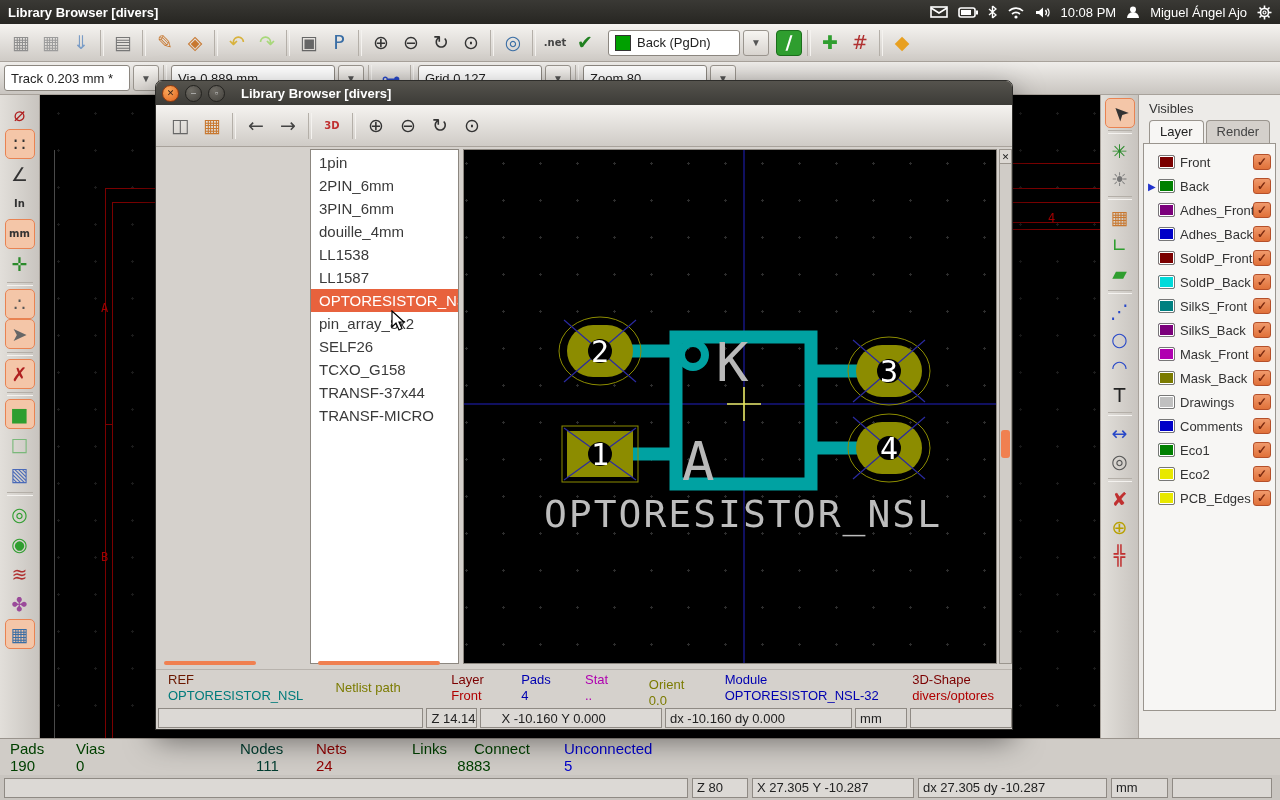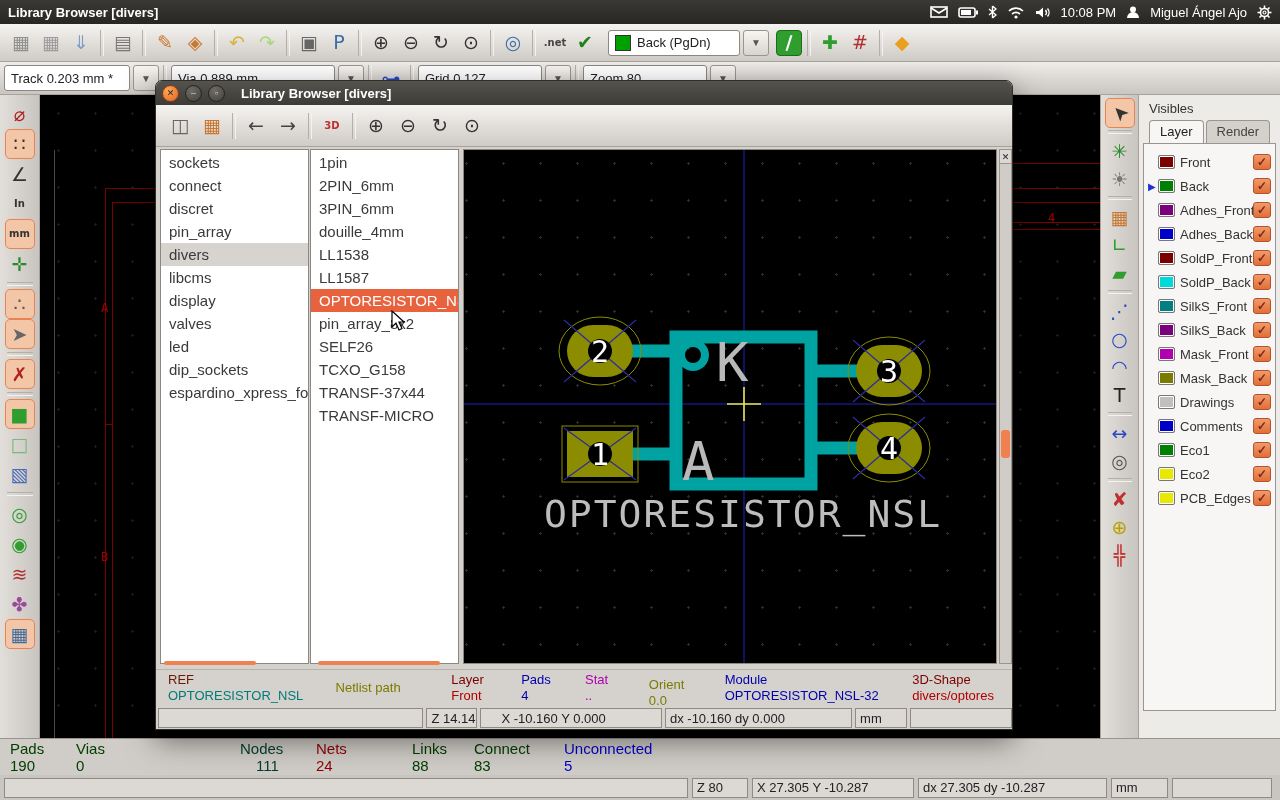--- a/index.html
+++ b/index.html
@@ -525,34 +525,20 @@
           <span class="g" style="color: rgb(51, 51, 51);">⊖</span>
         </span>
         <span class="tbtn">
           <span class="g" style="color: rgb(51, 51, 51);">↻</span>
         </span>
         <span class="tbtn">
           <span class="g" style="color: rgb(51, 51, 51);">⊙</span>
         </span>
       </div>
   <div class="dmain">
-    <div class="list" id="liblist">
-
-    <div class="litem">sockets</div>
-          <div class="litem">connect</div>
-          <div class="litem">discret</div>
-          <div class="litem">pin_array</div>
-          <div class="litem sel">divers</div>
-          <div class="litem">libcms</div>
-          <div class="litem">display</div>
-          <div class="litem">valves</div>
-          <div class="litem">led</div>
-          <div class="litem">dip_sockets</div>
-          <div class="litem">espardino_xpress_fo</div>
-        </div>
     <div class="hthumb" style="left:8px;bottom:4px;width:92px;z-index:6;position:absolute;"></div>
     <div class="list" id="fplist">
 
     <div class="litem">1pin</div>
           <div class="litem">2PIN_6mm</div>
           <div class="litem">3PIN_6mm</div>
           <div class="litem">douille_4mm</div>
           <div class="litem">LL1538</div>
           <div class="litem">LL1587</div>
           <div class="litem selfp">OPTORESISTOR_NSL</div>
@@ -696,21 +682,21 @@
       <div class="sfield" style="width: 76px;">
       <span style="color: rgb(0, 61, 48);">Nodes</span>
       <span style="color: rgb(0, 61, 48); margin-left: 16px;">111</span>
     </div>
       <div class="sfield" style="width: 64px;">
       <span style="color: rgb(144, 0, 0);">Nets</span>
       <span style="color: rgb(144, 0, 0);">24</span>
     </div>
       <div class="sfield" style="width: 62px; margin-left: 32px;">
       <span style="color: rgb(0, 64, 0);">Links</span>
-      <span style="color: rgb(0, 64, 0);">88</span>
+      <span style="color: rgb(0, 64, 0); text-align: right;">88</span>
     </div>
       <div class="sfield" style="width: 90px;">
       <span style="color: rgb(0, 64, 0);">Connect</span>
       <span style="color: rgb(0, 64, 0);">83</span>
     </div>
       <div class="sfield" style="width: 120px;">
       <span style="color: rgb(0, 0, 204);">Unconnected</span>
       <span style="color: rgb(0, 0, 204);">5</span>
     </div>
     </div>

